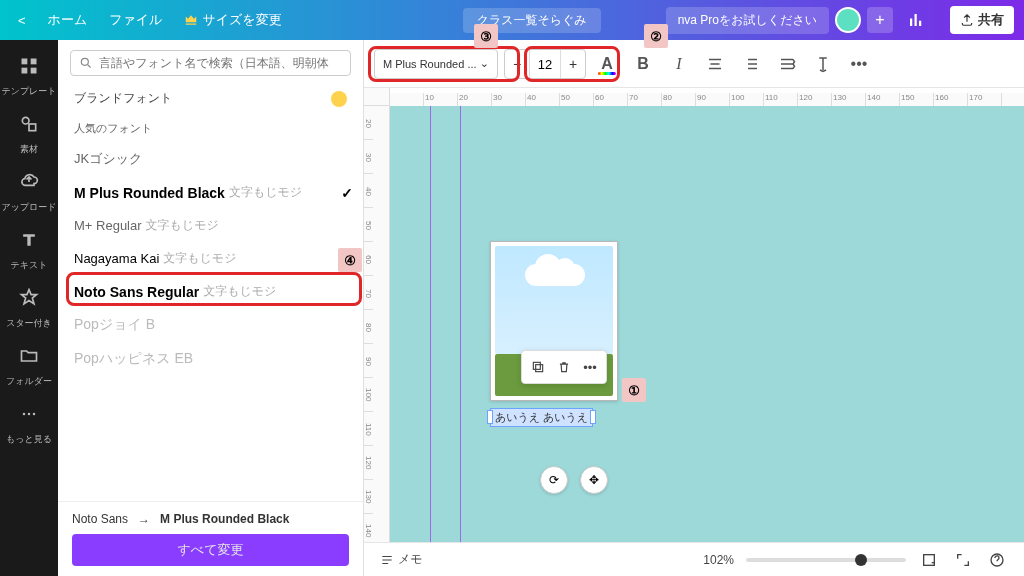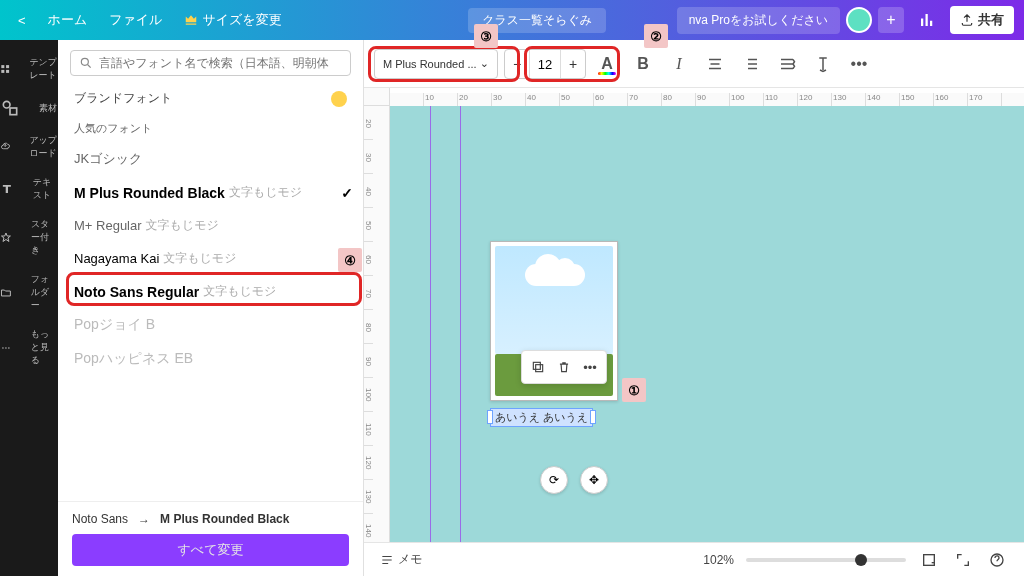--- a/index.html
+++ b/index.html
@@ -6,24 +6,24 @@
   html, body { width: 1024px; height: 576px; overflow: hidden; background: #fff; }
   .top-bar { height: 40px; background: linear-gradient(90deg, #00c4cc 0%, #7d2ae8 100%); display: flex; align-items: center; padding: 0 10px; color: #fff; font-size: 13px; gap: 6px; }
   .top-bar .tb-btn { padding: 4px 8px; cursor: pointer; display: flex; align-items: center; gap: 4px; }
   .top-bar .resize-btn svg { width: 14px; height: 14px; }
   .top-bar .spacer { flex: 1; }
   .top-bar .doc-title { background: rgba(255,255,255,0.18); padding: 4px 14px; border-radius: 4px; font-size: 12px; margin-left: 42px; }
   .top-bar .pro-btn { background: rgba(255,255,255,0.18); padding: 5px 12px; border-radius: 4px; font-size: 12px; }
   .top-bar .avatar { width: 26px; height: 26px; border-radius: 50%; background: #5de0c2; border: 2px solid #fff; }
   .top-bar .plus-btn { width: 26px; height: 26px; border-radius: 4px; background: rgba(255,255,255,0.2); display: flex; align-items: center; justify-content: center; font-size: 16px; }
   .top-bar .stats-btn svg { width: 18px; height: 18px; }
-  .top-bar .share-btn { background: #fff; color: #333; padding: 5px 10px; border-radius: 4px; display: flex; align-items: center; gap: 4px; font-weight: 600; }
+  .top-bar .share-btn { background: #fff; color: #333; padding: 5px 10px; border-radius: 4px; display: flex; align-items: center; gap: 4px; font-weight: 600; margin-left: 11px; }
   .body-area { display: flex; height: 536px; }
   .icon-rail { width: 58px; background: #1a1a1a; display: flex; flex-direction: column; align-items: center; padding-top: 8px; color: #bbb; font-size: 9px; }
-  .icon-rail .rail-item { display: flex; flex-direction: row; align-items: center; gap: 19px; padding: 8px 0; cursor: pointer; width: 100%; }
+  .icon-rail .rail-item { display: flex; flex-direction: column; align-items: center; gap: 9px; padding: 8px 0; cursor: pointer; width: 100%; }
   .icon-rail .rail-item svg { width: 20px; height: 20px; }
   .font-panel { width: 306px; background: #fff; display: flex; flex-direction: column; border-right: 1px solid #e0e0e0; position: relative; }
   .font-panel .search-wrap { padding: 10px 12px; }
   .font-panel .search-box { display: flex; align-items: center; border: 1px solid #ccc; border-radius: 4px; padding: 5px 8px; gap: 6px; }
   .font-panel .search-box input { border: none; outline: none; font-size: 12px; flex: 1; color: #777; }
   .font-panel .brand-row { display: flex; align-items: flex-end; justify-content: space-between; padding: 4px 16px 8px 16px; font-size: 12px; color: #444; }
   .font-panel .crown { width: 16px; height: 16px; background: #ffd24d; border-radius: 50%; display: inline-block; }
   .font-panel .section-title { font-size: 11px; color: #666; padding: 6px 16px; }
   .font-panel .font-item { padding: 8px 16px; font-size: 14px; cursor: pointer; display: flex; align-items: center; }
   .font-panel .font-item.bold { font-weight: 900; }

